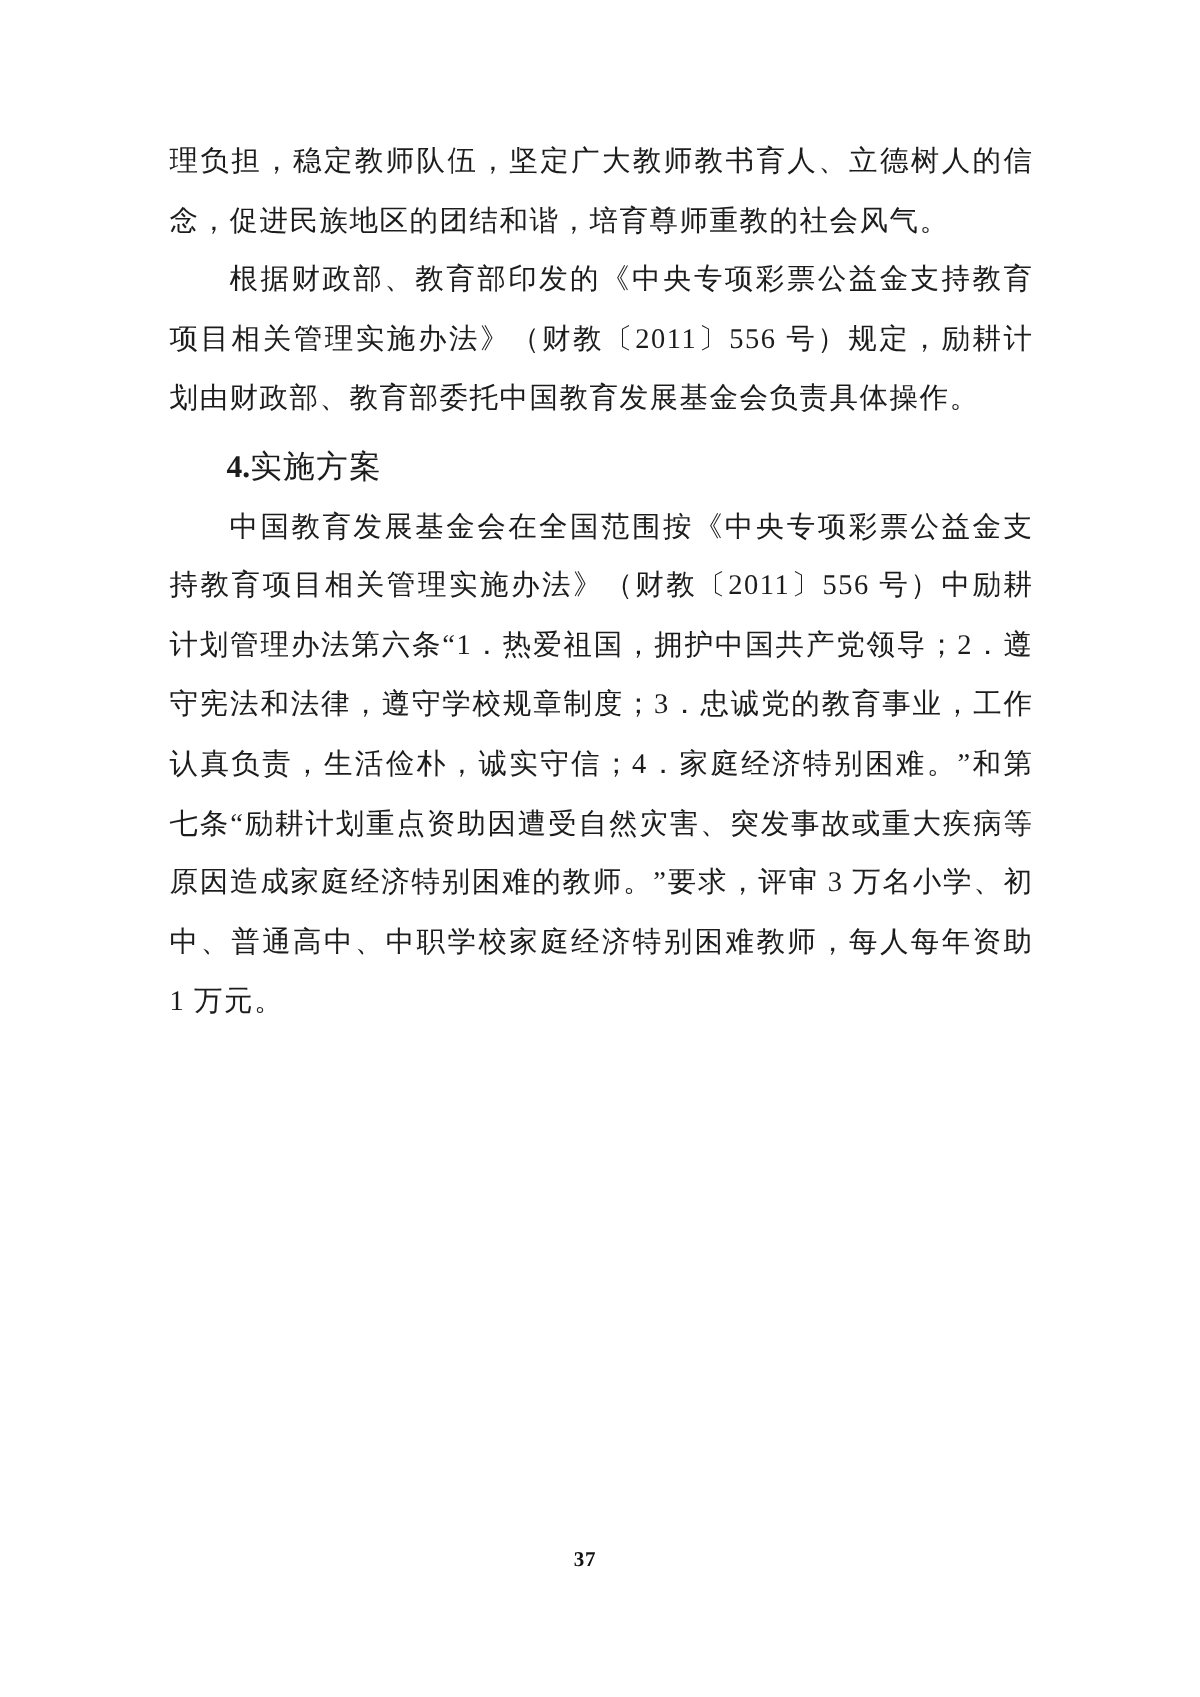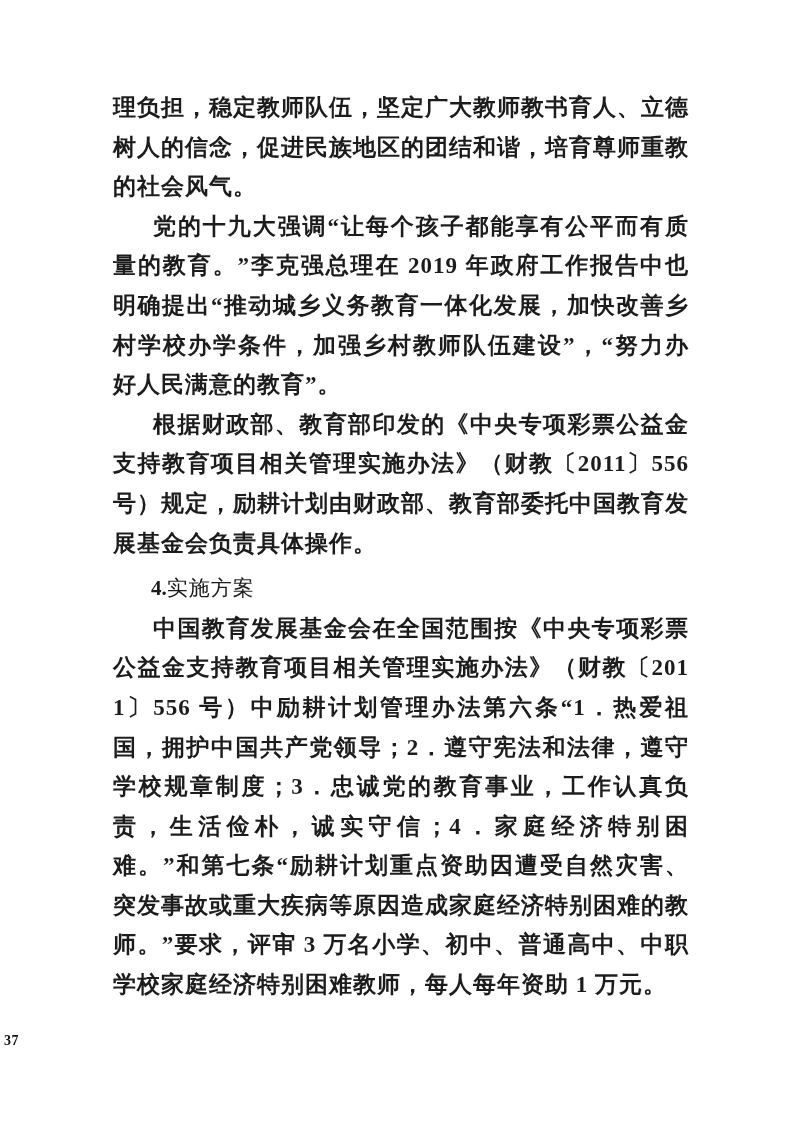--- a/index.html
+++ b/index.html
@@ -17,64 +17,62 @@
     color: #1c1c1c;
   }
   .content {
     position: absolute;
     left: 113px;
     top: 88px;
     width: 576px;
   }
   .para {
     margin: 0;
-    font-size: 23px;
+    font-size: 19px;
     line-height: 39.6px;
     letter-spacing: 1px;
     text-align: justify;
     text-justify: distribute;
     text-indent: 40px;
     word-break: break-all;
-    font-weight: bold;
   }
   .para.no-indent {
     text-indent: 0;
   }
   .heading {
     margin: 6px 0 0 0;
     font-size: 21px;
     line-height: 39.6px;
     letter-spacing: 1px;
     padding-left: 38px;
   }
   .heading .hnum {
     font-weight: bold;
     letter-spacing: 0;
   }
   .page-number {
     position: absolute;
-    left: 4px;
+    left: 16px;
     top: 1033px;
     width: 748px;
-    text-align: left;
+    text-align: center;
     font-size: 14px;
     font-weight: bold;
     letter-spacing: 0.5px;
     color: #111111;
   }
 </style>
 </head>
 <body>
 
 <div class="page">
   <div class="content">
 
     <p class="para no-indent">理负担，稳定教师队伍，坚定广大教师教书育人、立德树人的信念，促进民族地区的团结和谐，培育尊师重教的社会风气。</p>
 
-    <p class="para">党的十九大强调“让每个孩子都能享有公平而有质量的教育。”李克强总理在 2019 年政府工作报告中也明确提出“推动城乡义务教育一体化发展，加快改善乡村学校办学条件，加强乡村教师队伍建设”，“努力办好人民满意的教育”。</p>
 
 
     <p class="para">根据财政部、教育部印发的《中央专项彩票公益金支持教育项目相关管理实施办法》（财教〔2011〕556 号）规定，励耕计划由财政部、教育部委托中国教育发展基金会负责具体操作。</p>
 
     <p class="heading"><span class="hnum">4.</span><span>实施方案</span></p>
 
     <p class="para">中国教育发展基金会在全国范围按《中央专项彩票公益金支持教育项目相关管理实施办法》（财教〔2011〕556 号）中励耕计划管理办法第六条“1．热爱祖国，拥护中国共产党领导；2．遵守宪法和法律，遵守学校规章制度；3．忠诚党的教育事业，工作认真负责，生活俭朴，诚实守信；4．家庭经济特别困难。”和第七条“励耕计划重点资助因遭受自然灾害、突发事故或重大疾病等原因造成家庭经济特别困难的教师。”要求，评审 3 万名小学、初中、普通高中、中职学校家庭经济特别困难教师，每人每年资助 1 万元。</p>
 
 
   </div>

